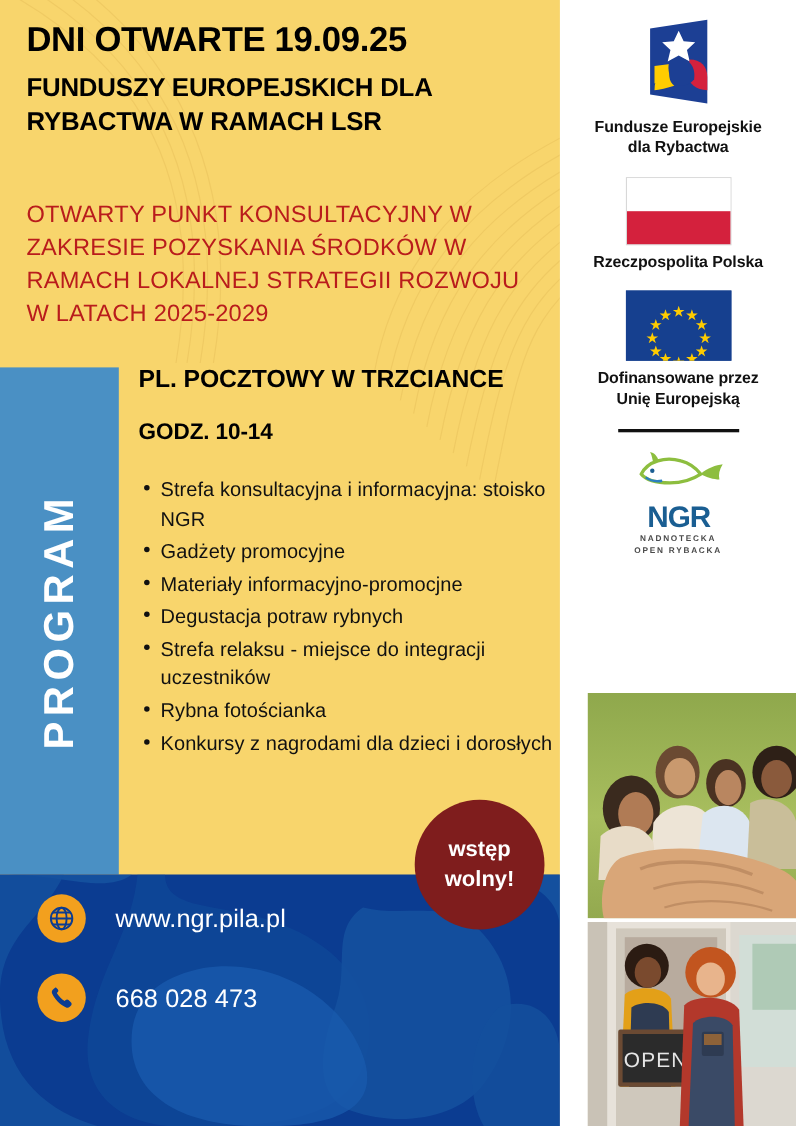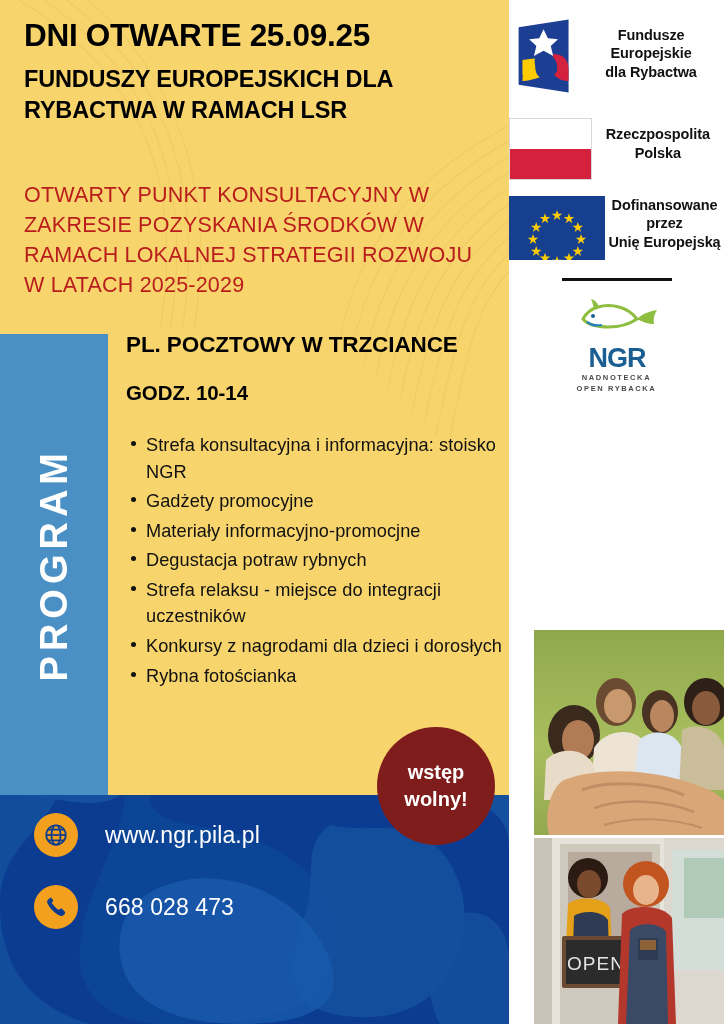--- a/index.html
+++ b/index.html
@@ -11,21 +11,21 @@
     background:#F7D46B;
   }
   
   .yellow-bg{position:absolute;left:0;top:0;width:509px;height:1024px;background:#F8D56C;}
   .swirls{position:absolute;left:0;top:0;width:509px;height:1024px;opacity:.55;}
   
   .logo-col{
     position:absolute;left:509px;top:0;width:215px;height:1024px;background:#ffffff;
     display:flex;flex-direction:column;align-items:center;
   }
-  .logo-block{width:100%;display:flex;align-items:center;}
+  .logo-block{width:100%;display:flex;flex-direction:column;align-items:center;}
   .logo-caption{
     font-size:14.5px;font-weight:bold;color:#111;text-align:center;line-height:1.25;
     margin-top:7px;letter-spacing:-.1px;
   }
   .fe-logo{width:72px;height:86px;margin-top:14px;}
   .pl-flag{width:96px;height:62px;border:1px solid #d8d8d8;box-sizing:border-box;margin-top:18px;}
   .pl-flag .w{height:50%;background:#fff;}
   .pl-flag .r{height:50%;background:#D4213D;}
   .eu-flag{width:96px;height:64px;background:#16408F;margin-top:16px;position:relative;}
   .divider{width:110px;height:3px;background:#111;margin-top:18px;}
@@ -106,42 +106,42 @@
       <path d="M520,180 C450,225 408,282 388,388"></path>
       <path d="M520,196 C455,240 420,295 400,400"></path>
       <path d="M520,212 C460,255 432,308 412,412"></path>
       <path d="M520,228 C465,270 444,321 424,424"></path>
       <path d="M520,244 C470,285 456,334 436,436"></path>
       <path d="M520,260 C476,300 468,347 448,448"></path>
     </g>
   </svg>
 
   <div class="headline">
-    <div class="h-title">DNI OTWARTE  25.09.25</div>
+    <div class="h-title">DNI OTWARTE  19.09.25</div>
     <div class="h-sub">
       <div>FUNDUSZY EUROPEJSKICH DLA</div>
       <div>RYBACTWA W RAMACH LSR</div>
     </div>
   </div>
   <div class="h-desc">OTWARTY PUNKT KONSULTACYJNY W ZAKRESIE POZYSKANIA ŚRODKÓW W RAMACH LOKALNEJ STRATEGII ROZWOJU W LATACH 2025-2029</div>
 
   <div class="program-bar">
     <span class="program-text">PROGRAM</span>
   </div>
 
   <div class="place">PL. POCZTOWY W TRZCIANCE</div>
   <div class="hours">GODZ. 10-14</div>
   <ul class="bullets">
     <li>Strefa konsultacyjna i informacyjna: stoisko NGR</li>
     <li>Gadżety promocyjne</li>
     <li>Materiały informacyjno-promocjne</li>
     <li>Degustacja potraw rybnych</li>
     <li>Strefa relaksu - miejsce do integracji uczestników</li>
+    <li>Rybna fotościanka</li>
     <li>Konkursy z nagrodami dla dzieci i dorosłych</li>
-    <li>Rybna fotościanka</li>
   </ul>
 
   <div class="badge">
     <span>wstęp</span>
     <span>wolny!</span>
   </div>
 
   <div class="footer">
     <svg class="blobs" viewBox="0 0 509 229" preserveAspectRatio="none">
       <path d="M0,0 C60,0 95,18 120,0 L0,0 Z" fill="#14509E"></path>

